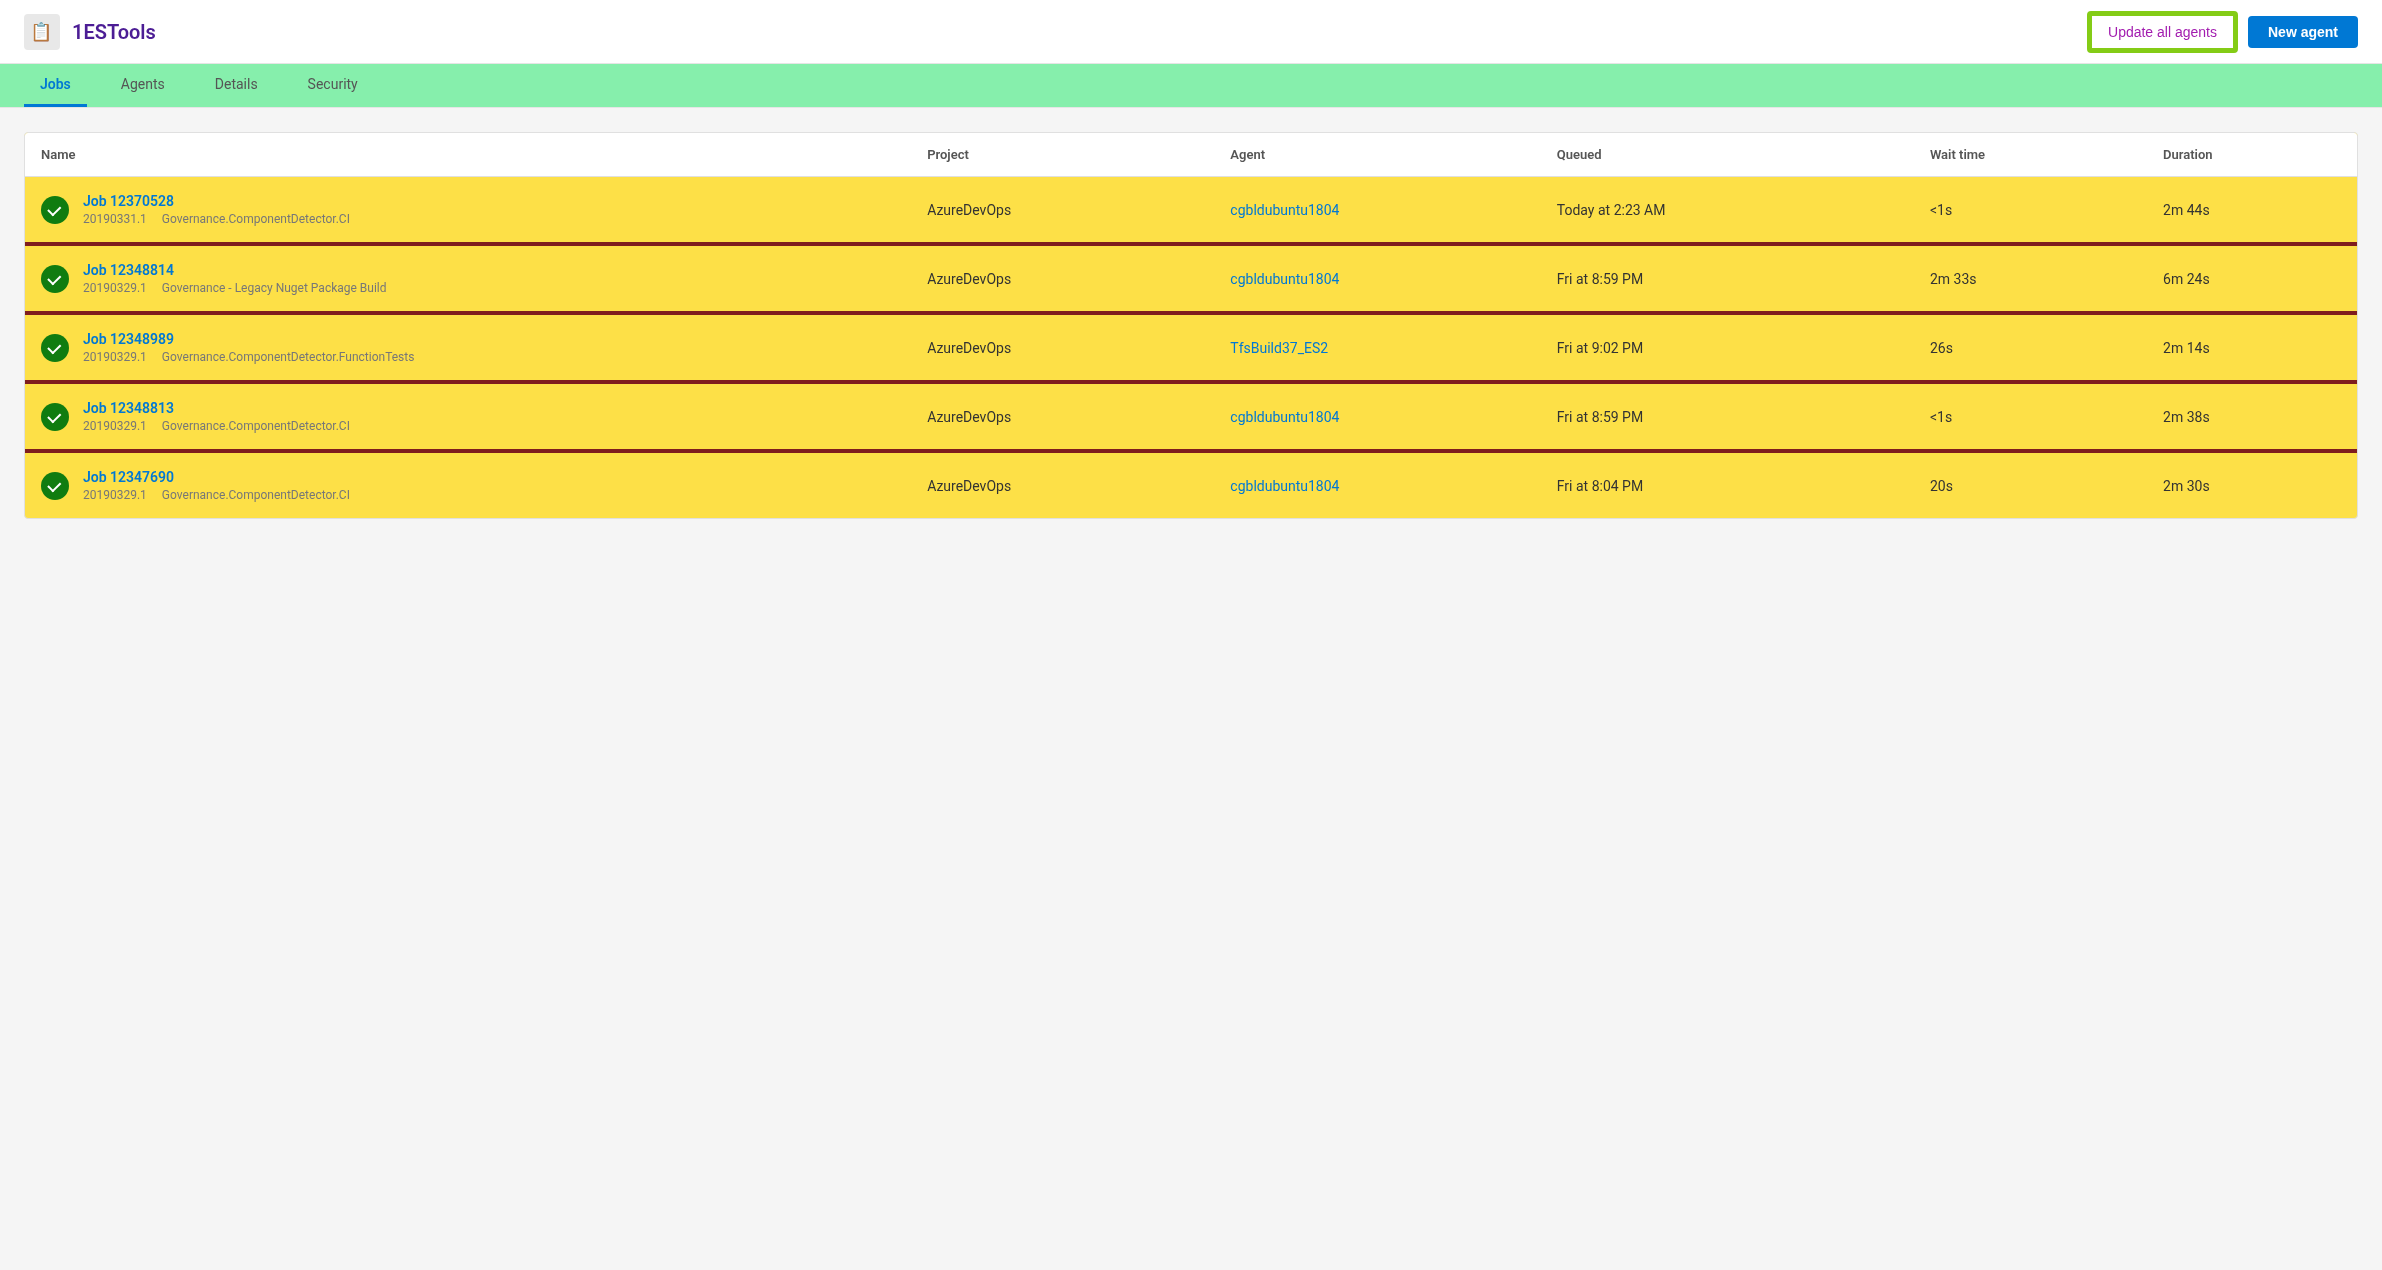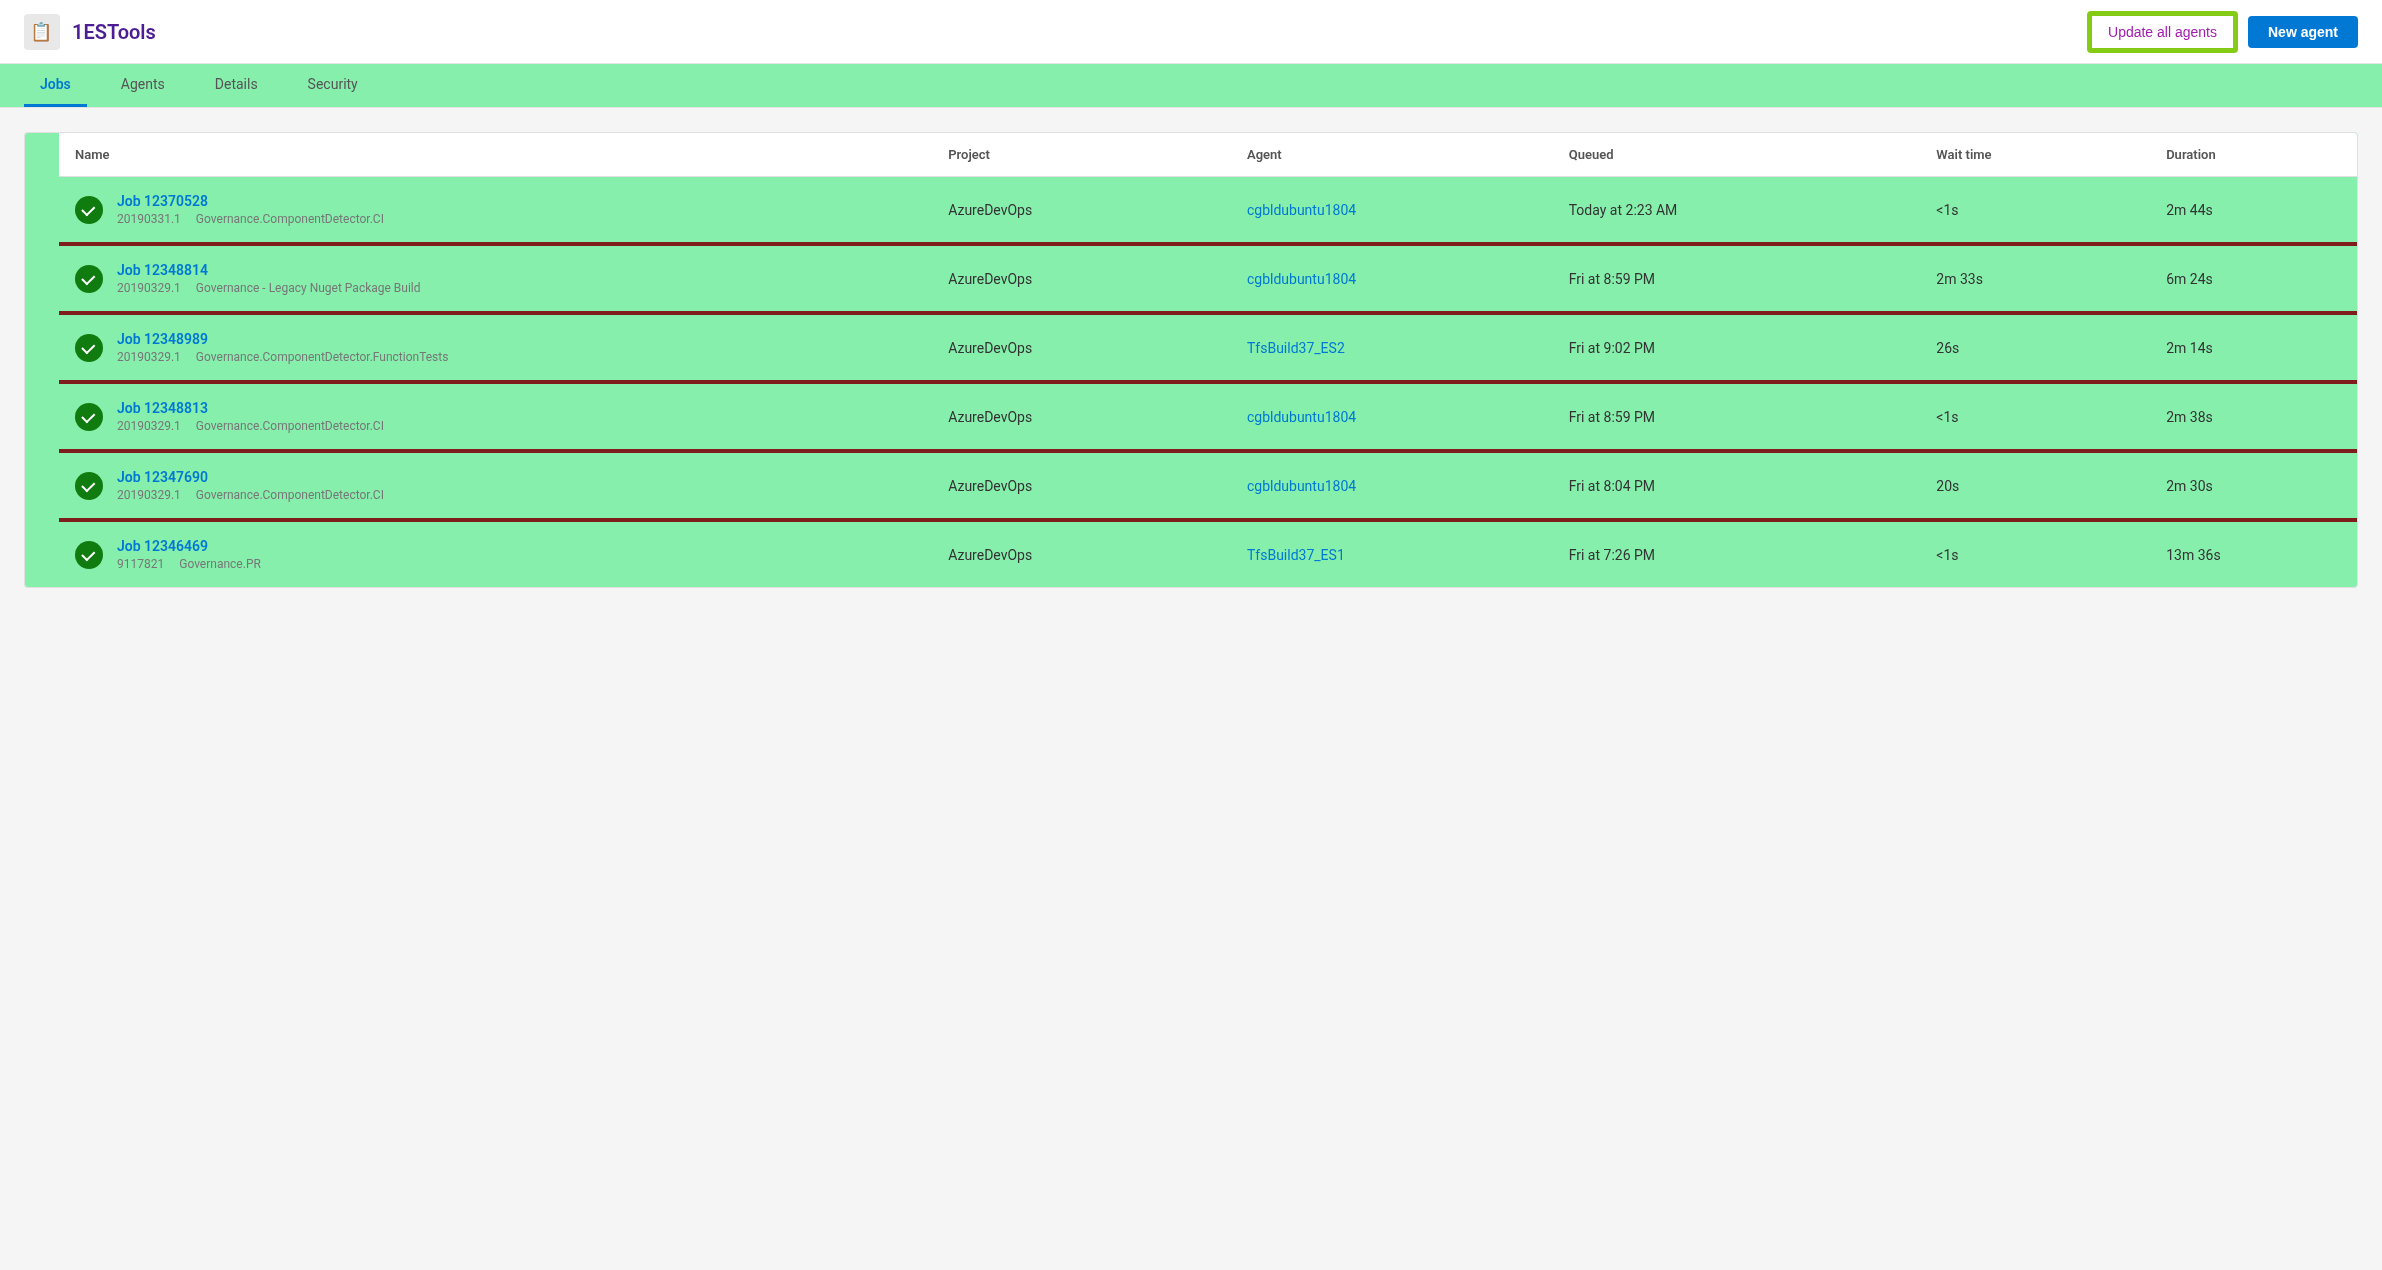--- a/index.html
+++ b/index.html
@@ -79,25 +79,24 @@
       color: #0078d4;
       border-bottom: 3px solid #0078d4;
       font-weight: 600;
     }
 
     .content {
       padding: 24px;
     }
 
     .table-container {
-      background: #86efac;
+      background: #fde047;
       border: 1px solid #e0e0e0;
       border-radius: 4px;
       overflow: hidden;
-      padding-left: 34px;
     }
 
     .table {
       width: 100%;
       border-collapse: collapse;
     }
 
     .table thead tr {
       border-bottom: 1px solid #e0e0e0;
     }
@@ -300,35 +299,16 @@
           </span>
         </div>
       </div>
     </td>
     <td class="col-project">AzureDevOps</td>
     <td class="col-agent" style="color:#0078d4;cursor:pointer;">cgbldubuntu1804</td>
     <td class="col-queued">Fri at 8:04 PM</td>
     <td class="col-wait">20s</td>
     <td class="col-duration">2m 30s</td>
   </tr>
-          <tr>
-    <td class="col-name">
-      <div class="job-cell">
-        <div class="check-icon"></div>
-        <div class="job-info">
-          <span class="job-name">Job 12346469</span>
-          <span class="job-sub">
-            <span class="job-sub-id">9117821</span>
-            <span>Governance.PR</span>
-          </span>
-        </div>
-      </div>
-    </td>
-    <td class="col-project">AzureDevOps</td>
-    <td class="col-agent" style="color:#0078d4;cursor:pointer;">TfsBuild37_ES1</td>
-    <td class="col-queued">Fri at 7:26 PM</td>
-    <td class="col-wait">&lt;1s</td>
-    <td class="col-duration">13m 36s</td>
-  </tr>
         </tbody>
     </table>
   </div>
 </div>
 
 </body></html>

